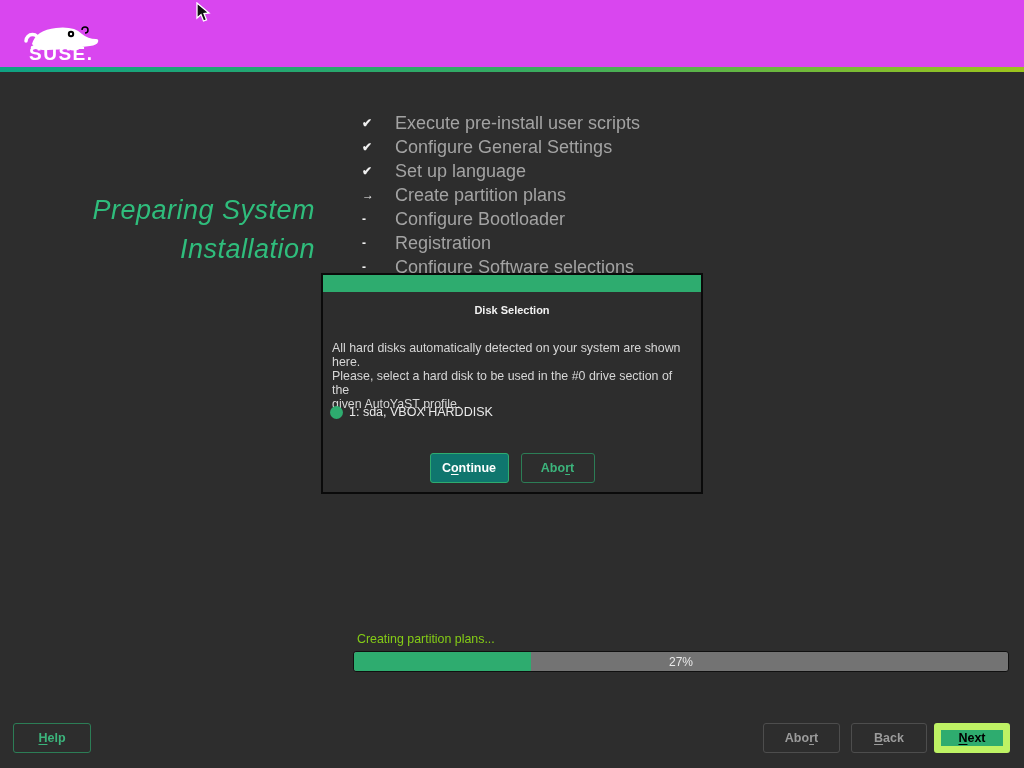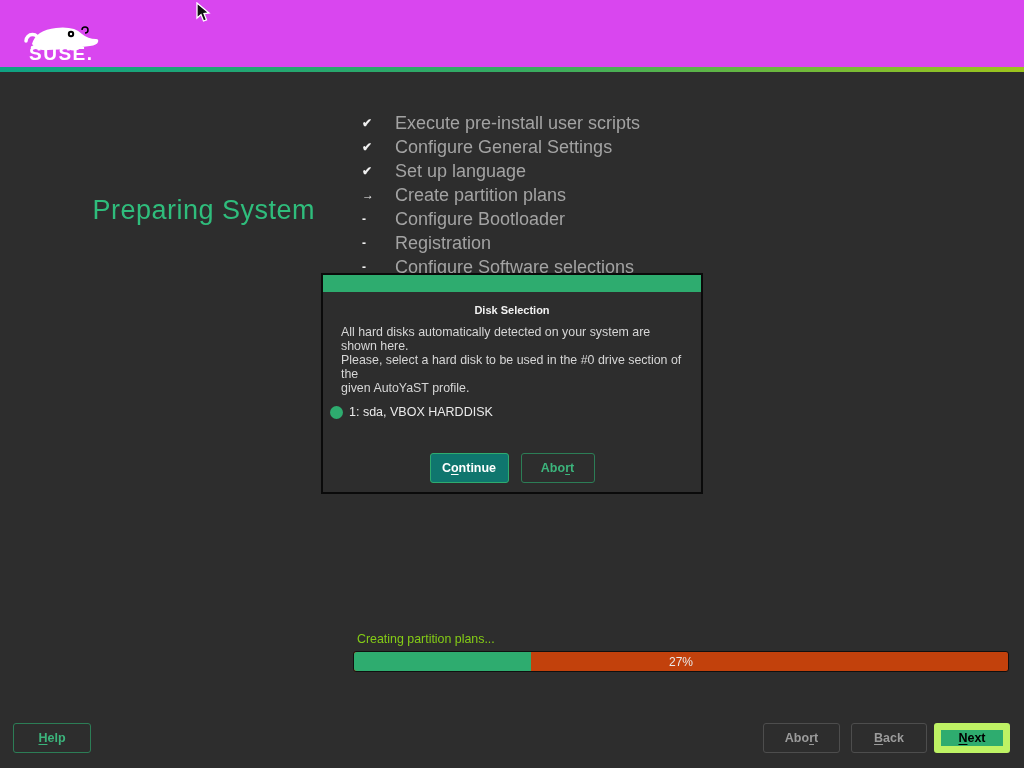--- a/index.html
+++ b/index.html
@@ -19,40 +19,41 @@
   .green-line {
     position:absolute; left:0; top:67px; width:1024px; height:5px;
     background:linear-gradient(to right,#0fa283,#35ab62,#9dc41c);
   }
   
   .heading {
     position:absolute; left:25px; top:191px; width:290px;
     text-align:right; color:#2fbd7c;
     font-size:27px; line-height:38.5px; font-weight:300;
     letter-spacing:0.5px;
+    font-style:italic;
   }
   
   .checklist { position:absolute; left:362px; top:111px; }
   .check-row { display:flex; align-items:center; height:24px; }
   .check-icon {
     width:33px; color:#f0f0f0; font-size:12px; font-weight:bold;
   }
   .check-label { color:#a3a3a3; font-size:18px; }
   
   .dialog {
     position:absolute; left:321px; top:273px; width:382px; height:221px;
     background:#2d2d2d; border:2px solid #0a0a0a;
   }
   .dialog-titlebar { height:17px; background:#2eac6f; }
   .dialog-title {
     margin-top:12px; text-align:center;
     color:#f2f2f2; font-size:11px; font-weight:bold;
   }
   .dialog-body {
-    margin-top:9px; padding:0 18px;
+    margin-top:25px; padding:0 9px;
     color:#d6d6d6; font-size:12.4px; line-height:14px;
   }
   .radio-row {
     position:absolute; left:7px; top:130px;
     display:flex; align-items:center;
   }
   .radio-dot {
     width:13px; height:13px; border-radius:50%;
     background:#2eac6f; margin-right:6px;
   }
@@ -71,21 +72,21 @@
   .btn-outline-green { background:transparent; color:#3cb47c; border:1px solid #2c7d56; width:74px; }
   .btn-disabled { background:transparent; color:#9b9b9b; border:1px solid #4d4d4d; }
   .btn-primary-disabled { background:#2eac6f; color:#000000; border:7px solid #bef264; }
   
   .progress-label {
     position:absolute; left:357px; top:632px;
     color:#84cc16; font-size:12.4px;
   }
   .progress-bar {
     position:absolute; left:353px; top:651px; width:656px; height:21px;
-    background:#c2410c; border:1px solid #101010; border-radius:3px;
+    background:#737373; border:1px solid #101010; border-radius:3px;
   }
   .progress-fill {
     position:absolute; left:0; top:0; height:100%;
     background:#2eac6f; border-radius:3px 0 0 3px;
   }
   .progress-text {
     position:absolute; left:0; top:0; width:100%; height:100%;
     display:flex; align-items:center; justify-content:center;
     color:#eaeaea; font-size:12px;
   }
@@ -112,20 +113,21 @@
 
     <path d="M70 22 a3 3 0 1 1 3 3" fill="none" stroke="#000" stroke-width="1.5"></path>
 
     <text x="17" y="52" fill="#fff" font-family="Liberation Sans, sans-serif" font-size="19" font-weight="bold" letter-spacing="1.5">SUSE.</text>
   </svg>
 </div>
 <div class="green-line"></div>
 
 <div class="heading">
   <div>Preparing System</div>
+  <div>Installation</div>
 </div>
 
 <div class="checklist">
   <div class="check-row">
     <span class="check-icon">✔</span>
     <span class="check-label">Execute pre-install user scripts</span>
   </div>
   <div class="check-row">
     <span class="check-icon">✔</span>
     <span class="check-label">Configure General Settings</span>

